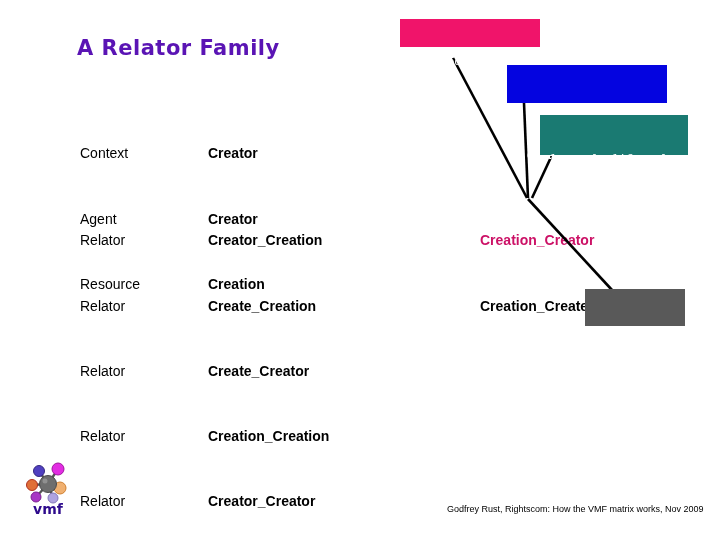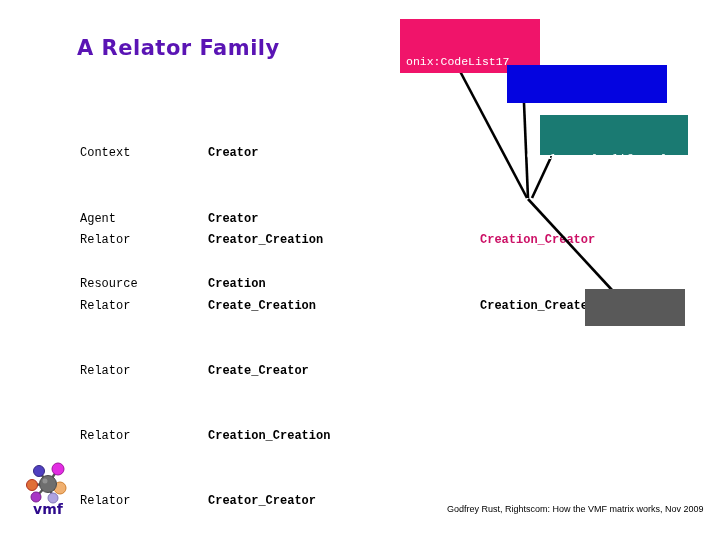--- a/index.html
+++ b/index.html
@@ -18,22 +18,22 @@
     font-family: "DejaVu Sans", sans-serif;
     font-weight: bold;
     font-size: 21px;
     color: #5A14B4;
     z-index: 1;
     letter-spacing: 0.5px;
   }
 
   
   .mono {
-    font-family: Liberation Mono, monospace;
-    font-size: 12px;
+    font-family: Liberation Sans, sans-serif;
+    font-size: 14px;
     line-height: 21.7px;
     color: #000;
     z-index: 1;
     white-space: pre;
   }
   #col-roles     { left: 80px;  top: 100px; }
   #col-base      { left: 208px; top: 100px; font-weight: bold; }
   #col-relators  { left: 80px;  top: 187px; }
   #col-compounds { left: 208px; top: 187px; font-weight: bold; }
   #col-right     { left: 440px; top: 187px; font-weight: bold; margin-left: 40px; }
@@ -49,21 +49,21 @@
   .map-box {
     color: #ffffff;
     font-family: "Liberation Mono", "DejaVu Sans Mono", monospace;
     font-size: 11.5px;
     line-height: 16px;
     z-index: 3;
     white-space: pre;
     box-sizing: border-box;
   }
   .map-box .term { font-weight: bold; }
-  #box-onix   { left: 400px; top: 19px;  width: 140px; height: 54px; background: #F0146A; padding: 3px 0 0 6px; }
+  #box-onix   { left: 400px; top: 19px;  width: 140px; height: 28px; background: #F0146A; padding: 3px 0 0 6px; }
   #box-marc21 { left: 507px; top: 65px;  width: 160px; height: 38px; background: #0404E0; padding: 3px 0 0 20px; }
   #box-lom    { left: 540px; top: 115px; width: 148px; height: 40px; background: #1A7A72; padding: 4px 0 0 10px; }
   #box-dc     { left: 585px; top: 289px; width: 100px; height: 37px; background: #595959; padding: 14px 0 0 7px; }
 
   
   #vmf-logo { left: 18px; top: 456px; z-index: 1; }
   #vmf-label {
     left: 33px; top: 501px;
     font-family: "DejaVu Sans", sans-serif;
     font-weight: bold;

